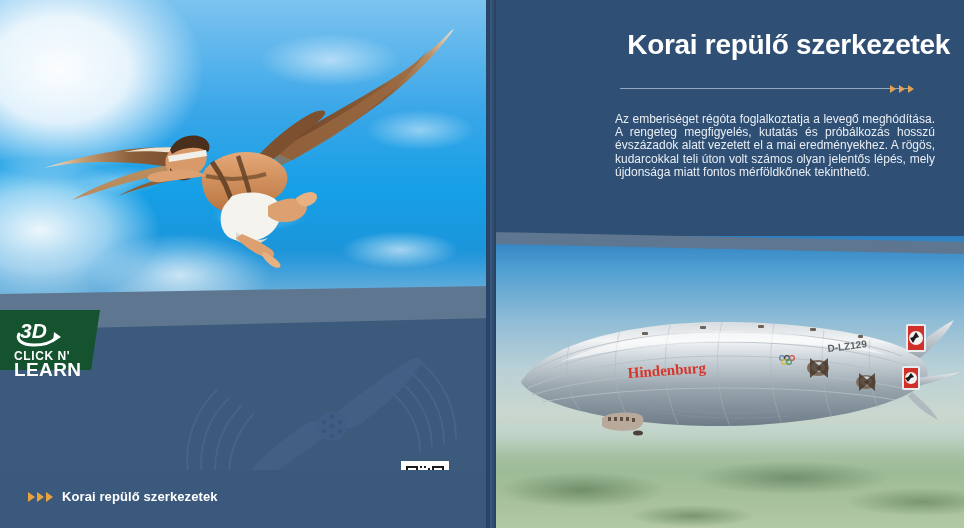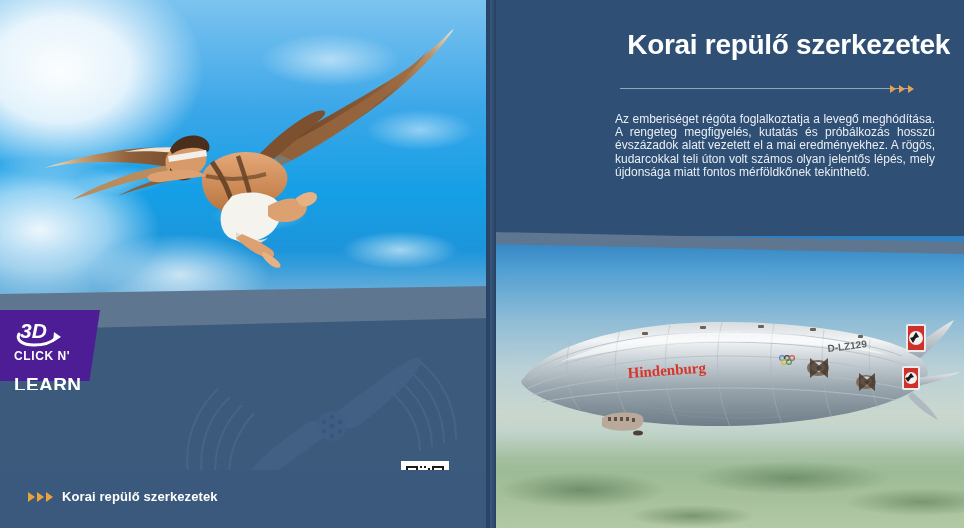--- a/index.html
+++ b/index.html
@@ -49,33 +49,33 @@
     position:absolute;left:0;top:300px;width:492px;height:228px;
     background:#3c5a7c;
     clip-path:polygon(0 30px, 492px 18px, 492px 228px, 0 228px);
   }
 
   
   .prop-wrap{position:absolute;left:180px;top:355px;width:312px;height:135px;opacity:.5;}
 
   
   .badge3d{
-    position:absolute;left:0;top:310px;width:100px;height:71px;
-    background:#4c1d95;
+    position:absolute;left:0;top:310px;width:100px;height:60px;
+    background:#14532d;
     clip-path:polygon(0 0, 100px 0, 88px 80px, 0 80px);
     color:#fff;
   }
   .badge3d-mark{position:absolute;left:14px;top:8px;width:60px;height:30px;}
   .badge3d .clickn{
     position:absolute;left:14px;top:39px;font-size:12px;font-weight:bold;
     letter-spacing:.6px;color:#fff;
   }
   .badge3d .learn{
     position:absolute;left:14px;top:50px;font-size:19px;font-weight:bold;
-    letter-spacing:.4px;color:#fff;line-height:1;margin-top:15px;
+    letter-spacing:.4px;color:#fff;line-height:1;
   }
 
   
   .qr{
     position:absolute;left:401px;top:461px;width:48px;height:48px;
     background:#fff;padding:3px;box-sizing:border-box;
   }
   .qr svg{display:block;}
 
   

